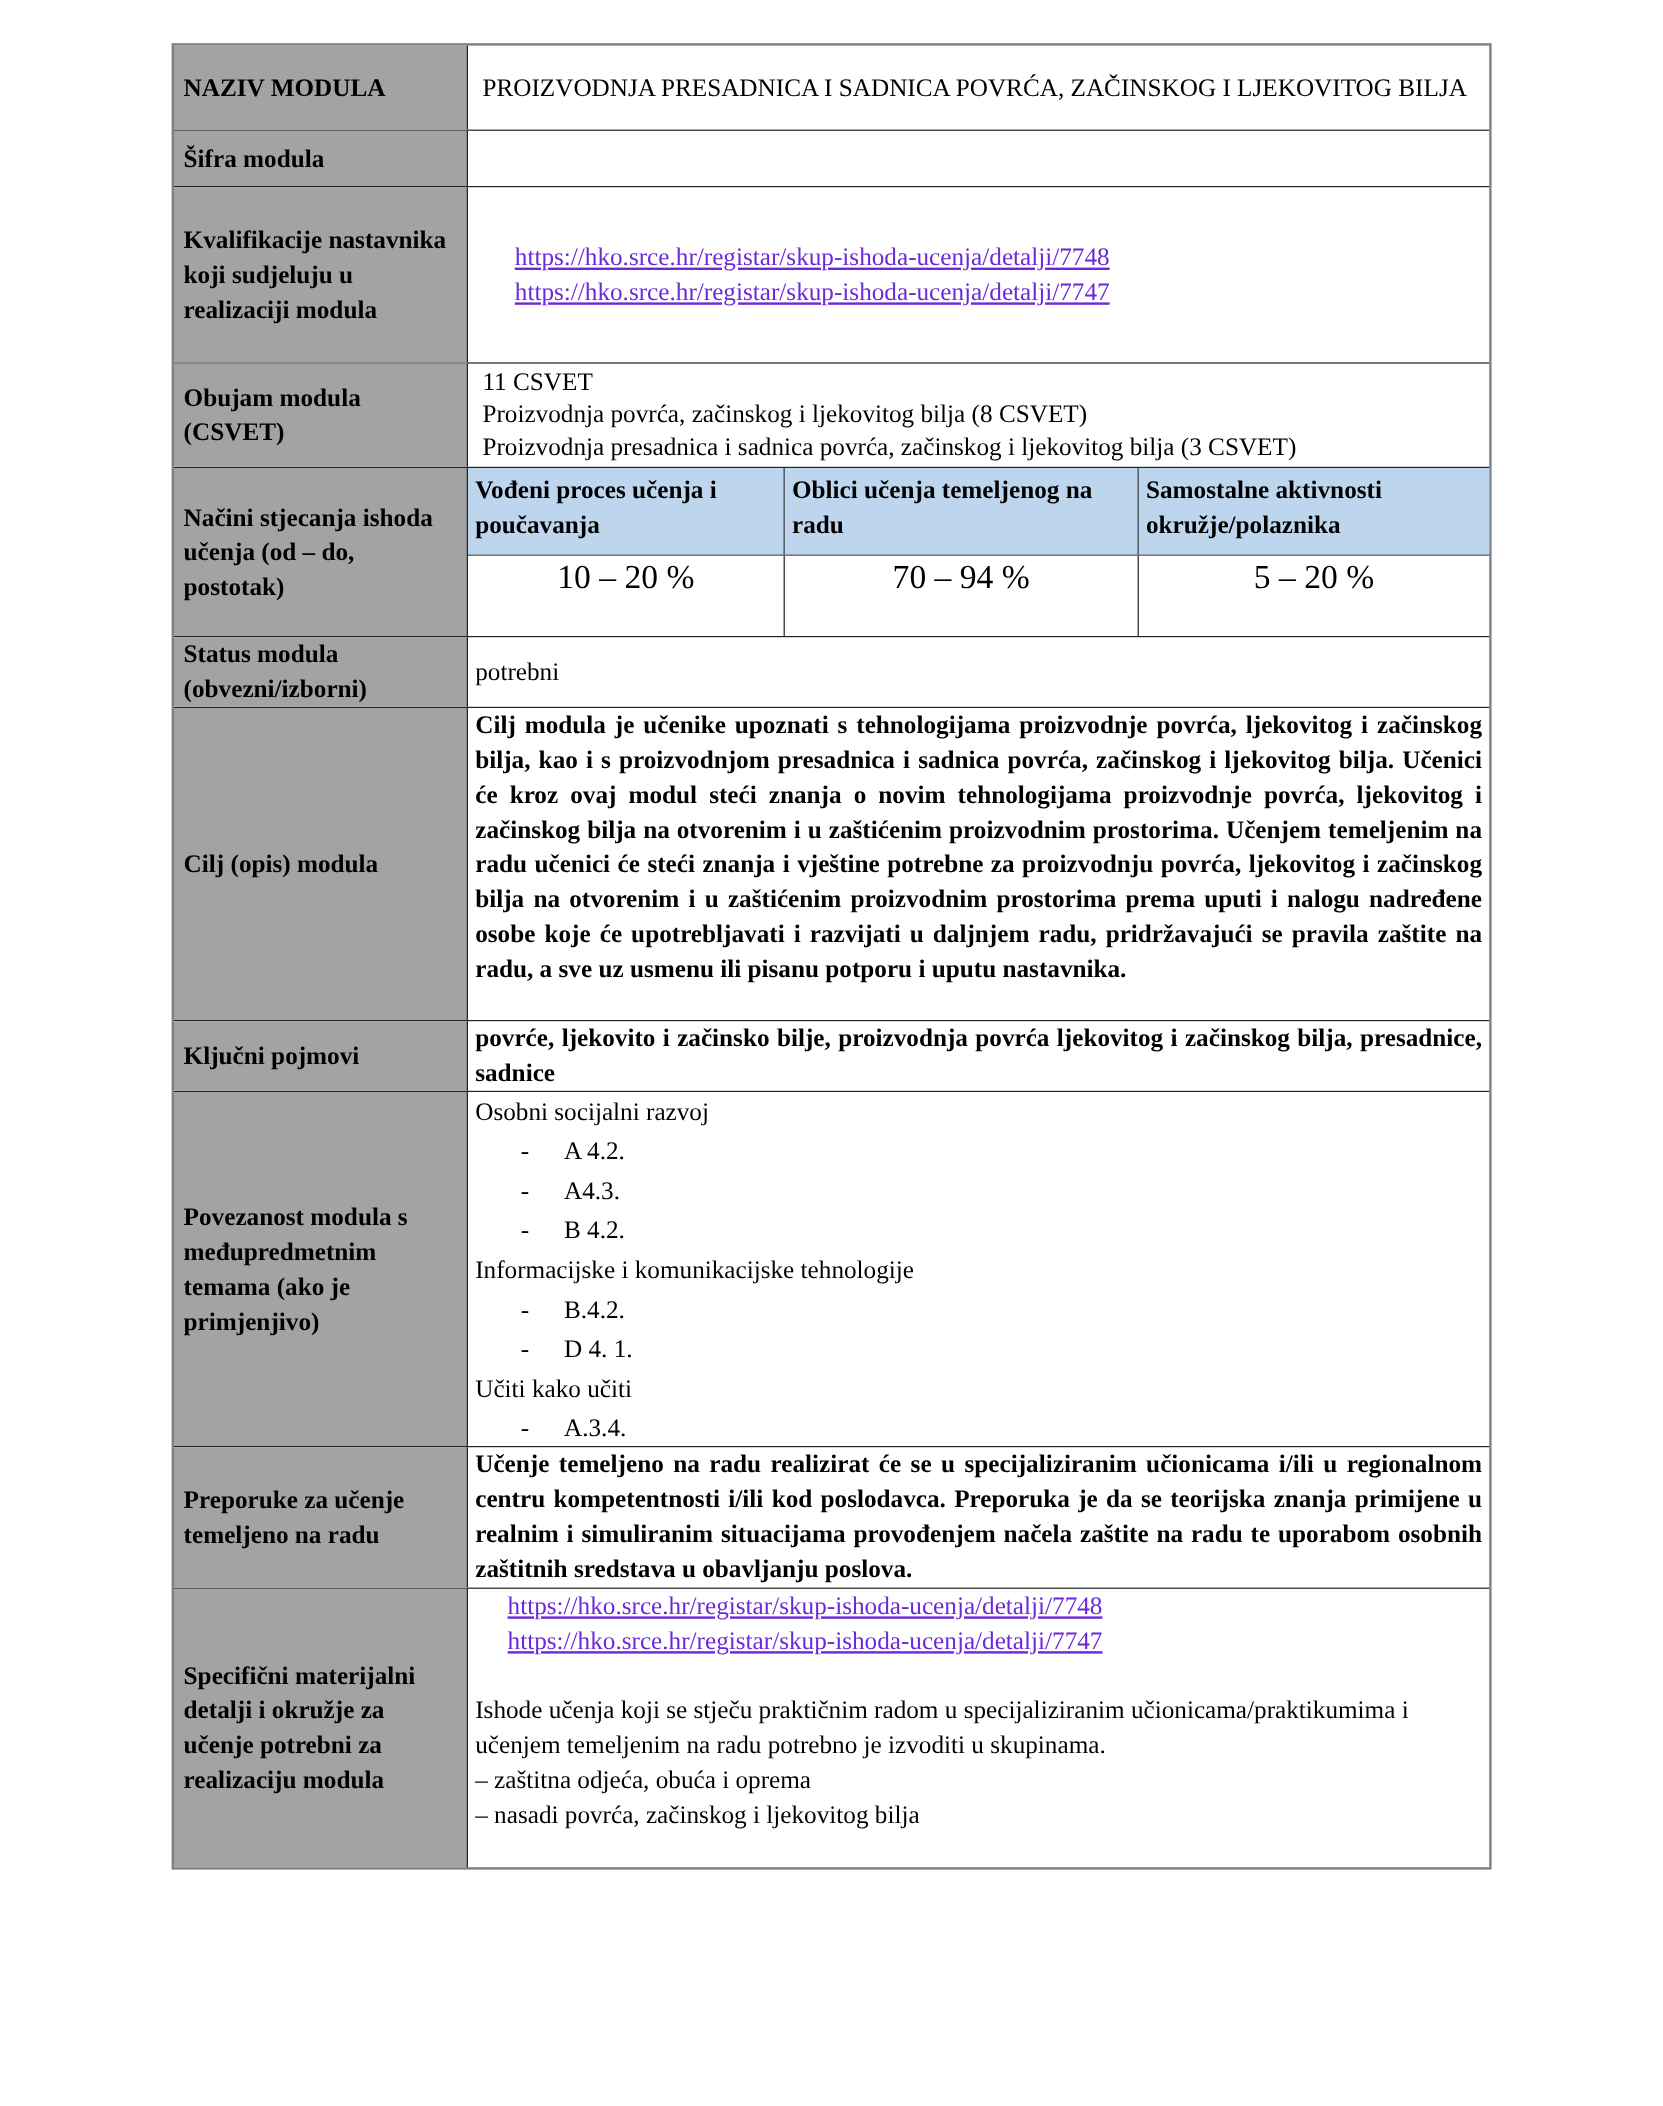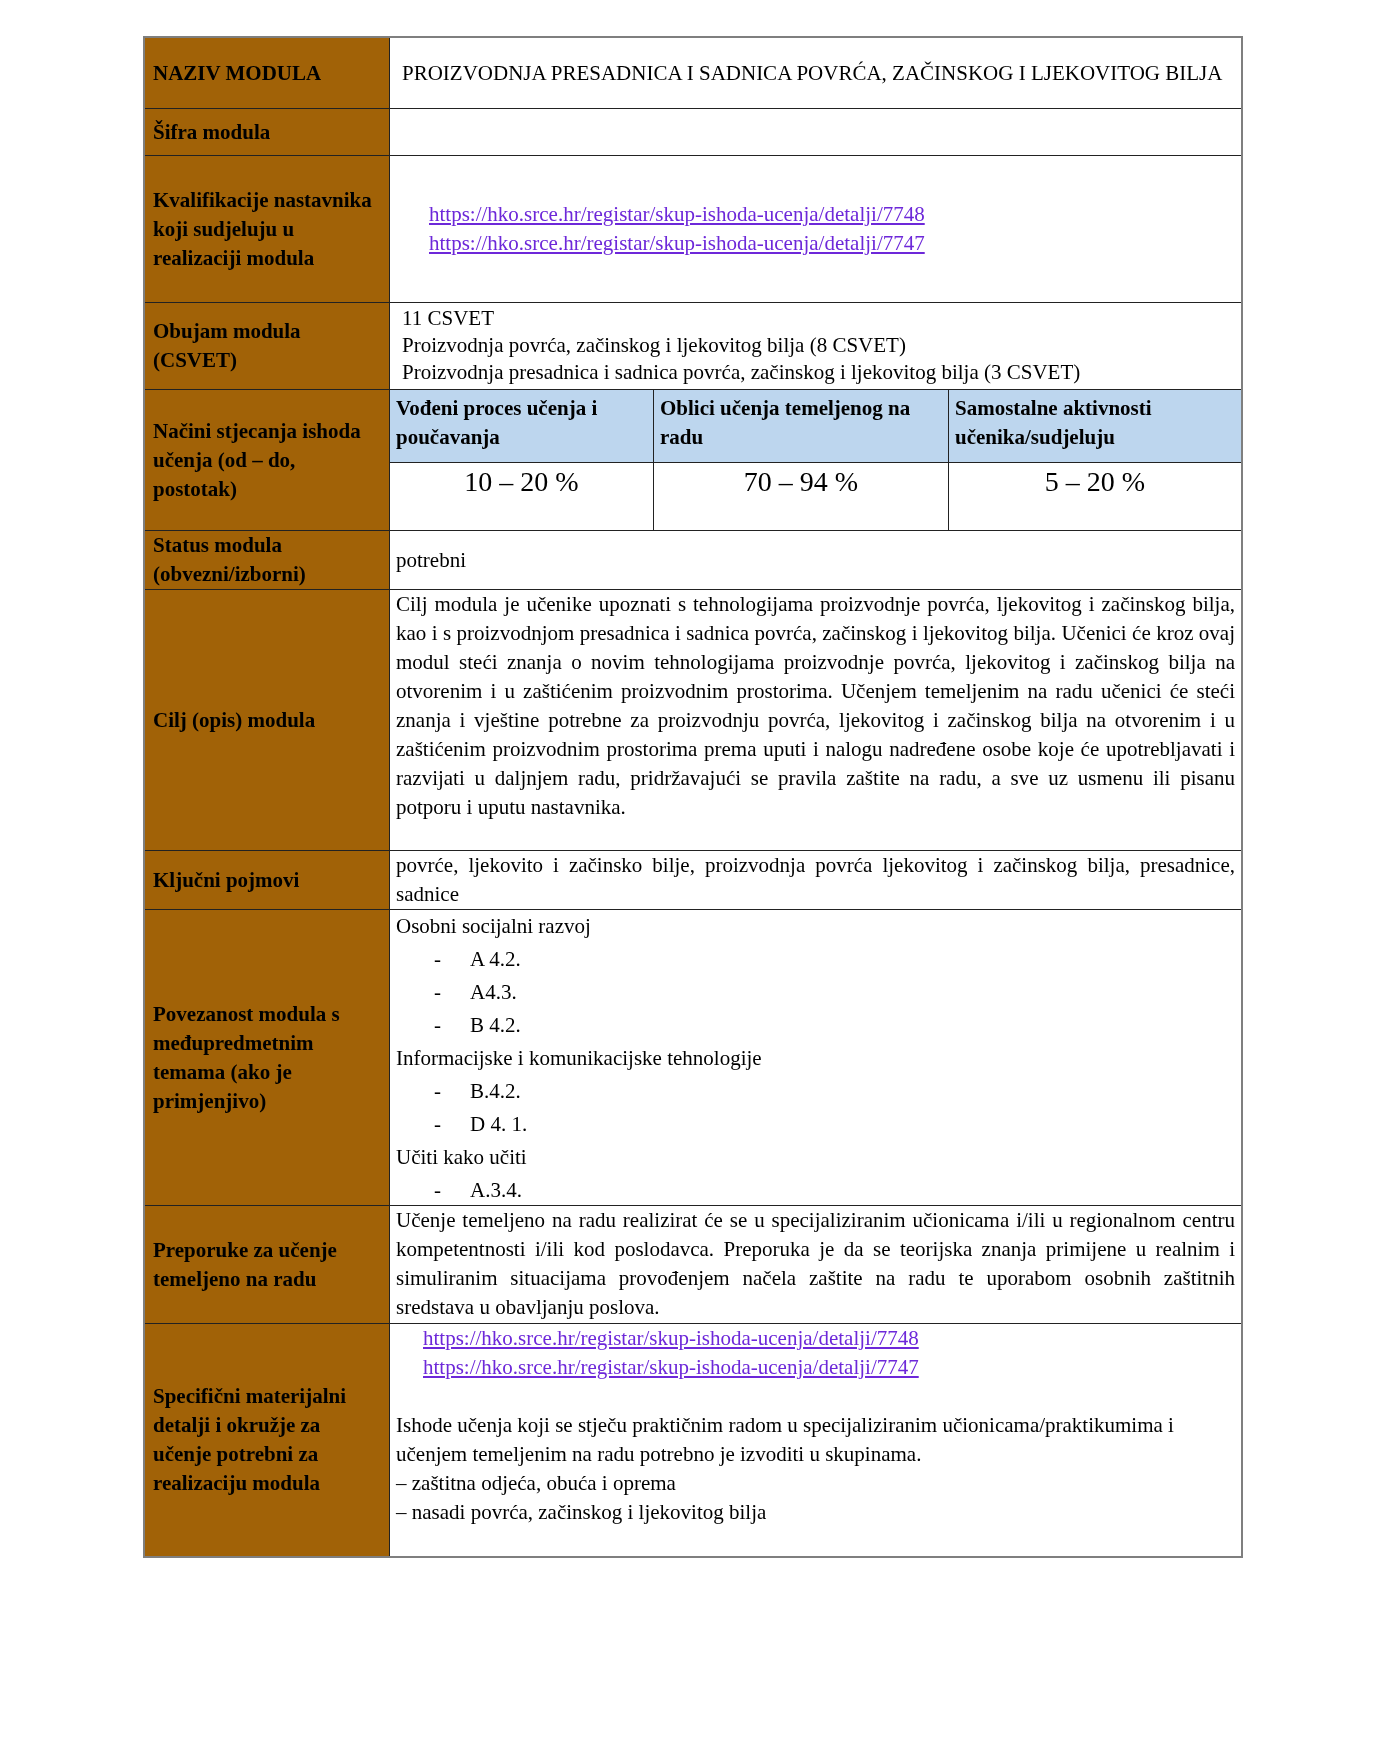--- a/index.html
+++ b/index.html
@@ -1,25 +1,25 @@
 <!DOCTYPE html>
 <html><head>
 <meta charset="utf-8">
 <style>
   html, body { margin:0; padding:0; background:#ffffff; }
   body { width:1386px; height:1755px; position:relative; font-family:"Liberation Serif","DejaVu Serif",serif; color:#000; }
   .tbl { position:absolute; left:143px; top:36px; width:1100px; border:2px solid #7f7f7f; box-sizing:border-box; }
   .row { display:flex; border-top:1.5px solid #222; box-sizing:border-box; }
   .row:first-child { border-top:none; }
-  .lbl { width:245px; flex:0 0 245px; background:#a16207; border-right:1.5px solid #222; box-sizing:border-box; padding:0 8px; display:flex; align-items:center; font-weight:bold; font-size:21px; line-height:29px; }
+  .lbl { width:245px; flex:0 0 245px; background:#a3a3a3; border-right:1.5px solid #222; box-sizing:border-box; padding:0 8px; display:flex; align-items:center; font-weight:bold; font-size:21px; line-height:29px; }
   .val { flex:1; box-sizing:border-box; padding:0 6px 0 12px; font-size:21px; line-height:29px; display:flex; flex-direction:column; justify-content:center; }
   .val.top { justify-content:flex-start; }
   .bold { font-weight:normal; }
   a.lnk { color:#6d28d9; text-decoration:underline;margin-left:27px; }
-  .justify { text-align:justify; text-align-last:left; }
+  .justify { text-align:justify; text-align-last:left;font-weight:bold; }
   .sub { display:flex; flex:1; flex-direction:column; }
   .subhead, .subval { display:flex;justify-content:flex-end; }
   .subhead > div { background:#bdd6ee; font-weight:bold; font-size:21px; line-height:29px; padding:4px 6px; box-sizing:border-box; border-right:1.5px solid #222; }
   .subval > div { font-size:28px; line-height:29px; padding:4px 6px; box-sizing:border-box; border-right:1.5px solid #222; text-align:center; }
   .subhead > div:last-child, .subval > div:last-child { border-right:none; }
   .subhead { border-bottom:1.5px solid #222; height:73px; }
   .subval { height:67px; }
   .c1 { width:264px; flex:0 0 264px; }
   .c2 { width:295px; flex:0 0 295px; }
   .c3 { flex:1; }
@@ -59,21 +59,21 @@
       <div>Proizvodnja presadnica i sadnica povrća, začinskog i ljekovitog bilja (3 CSVET)</div>
     </div>
   </div>
 
   <div class="row" style="height:141px">
     <div class="lbl">Načini stjecanja ishoda učenja (od – do, postotak)</div>
     <div class="sub">
       <div class="subhead">
         <div class="c1">Vođeni proces učenja i poučavanja</div>
         <div class="c2">Oblici učenja temeljenog na radu</div>
-        <div class="c3">Samostalne aktivnosti učenika/sudjeluju</div>
+        <div class="c3">Samostalne aktivnosti okružje/polaznika</div>
       </div>
       <div class="subval">
         <div class="c1">10 – 20 %</div>
         <div class="c2">70 – 94 %</div>
         <div class="c3">5 – 20 %</div>
       </div>
     </div>
   </div>
 
   <div class="row" style="height:59px">

